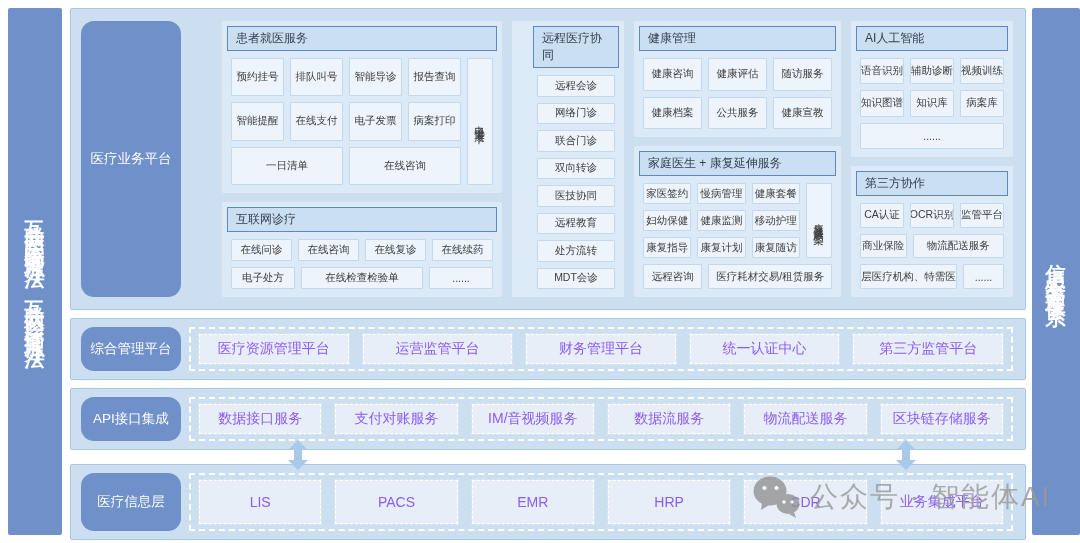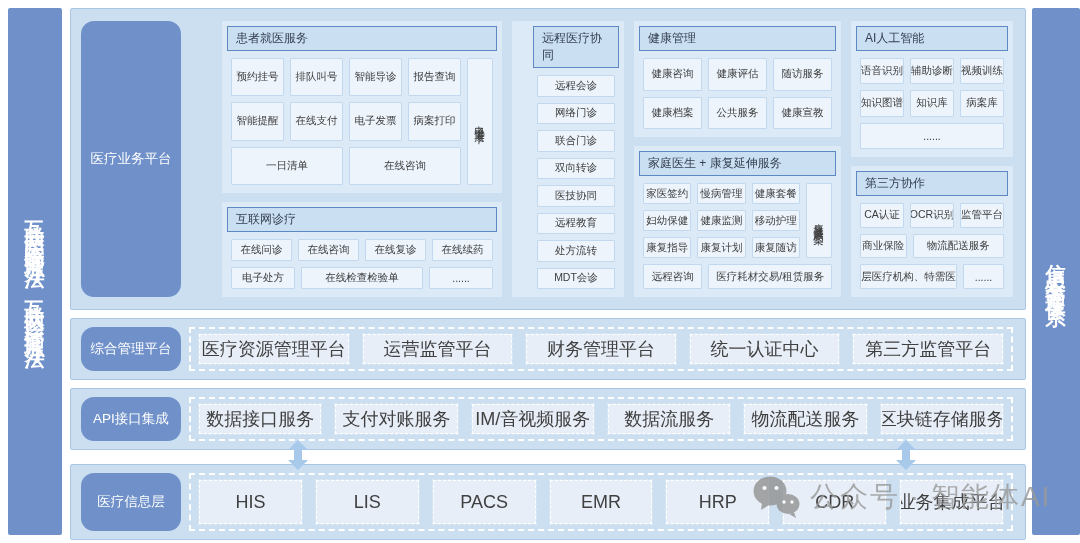--- a/index.html
+++ b/index.html
@@ -40,21 +40,21 @@
   .col-list .svc-btn{flex:1;}
   .grow-mid > .svc-btn:nth-child(2){flex:2;}
   .grow-last > .svc-btn:last-child{flex:2.1;}
   .grow-first > .svc-btn:first-child{flex:2.6;}
   .grow-last-2 > .svc-btn:last-child{flex:2.2;}
 
   
   .lrow{height:62px;padding:8px 12px 8px 10px;align-items:stretch;}
   .linfo{height:76px;margin-top:6px;}
   .dash-wrap{flex:1;border:2px dashed #fff;display:flex;gap:14px;padding:5px 8px;align-items:stretch;min-width:0;}
-  .plat-btn{flex:1;background:#E8EEF8;border:1px dashed #fff;outline:1px dashed #d9e6f4;display:flex;align-items:center;justify-content:center;font-size:18px;color:#404040;white-space:nowrap;overflow:hidden;min-width:0;}
+  .plat-btn{flex:1;background:#E8EEF8;border:1px dashed #fff;outline:1px dashed #d9e6f4;display:flex;align-items:center;justify-content:center;font-size:14px;color:#8b5cf6;white-space:nowrap;overflow:hidden;min-width:0;}
 
   
   .conn-arrow{position:absolute;width:20px;height:30px;top:440px;z-index:3;}
   .conn-arrow.a1{left:288px;} .conn-arrow.a2{left:896px;}
 
   
   .watermark{position:absolute;left:752px;top:468px;height:58px;display:flex;align-items:center;gap:10px;z-index:10;opacity:.82;}
   .wm-text{font-size:28px;color:#9a9a9a;letter-spacing:2px;white-space:nowrap;}
 </style>
 </head>
@@ -239,21 +239,20 @@
           <div class="plat-btn">IM/音视频服务</div>
           <div class="plat-btn">数据流服务</div>
           <div class="plat-btn">物流配送服务</div>
           <div class="plat-btn">区块链存储服务</div>
         </div>
     </section>
 
     <section class="layer lrow linfo">
       <div class="layer-label">医疗信息层</div>
       <div class="dash-wrap">
-          <div class="plat-btn">HIS</div>
           <div class="plat-btn">LIS</div>
           <div class="plat-btn">PACS</div>
           <div class="plat-btn">EMR</div>
           <div class="plat-btn">HRP</div>
           <div class="plat-btn">CDR</div>
           <div class="plat-btn">业务集成平台</div>
         </div>
     </section>
 
   </main>

